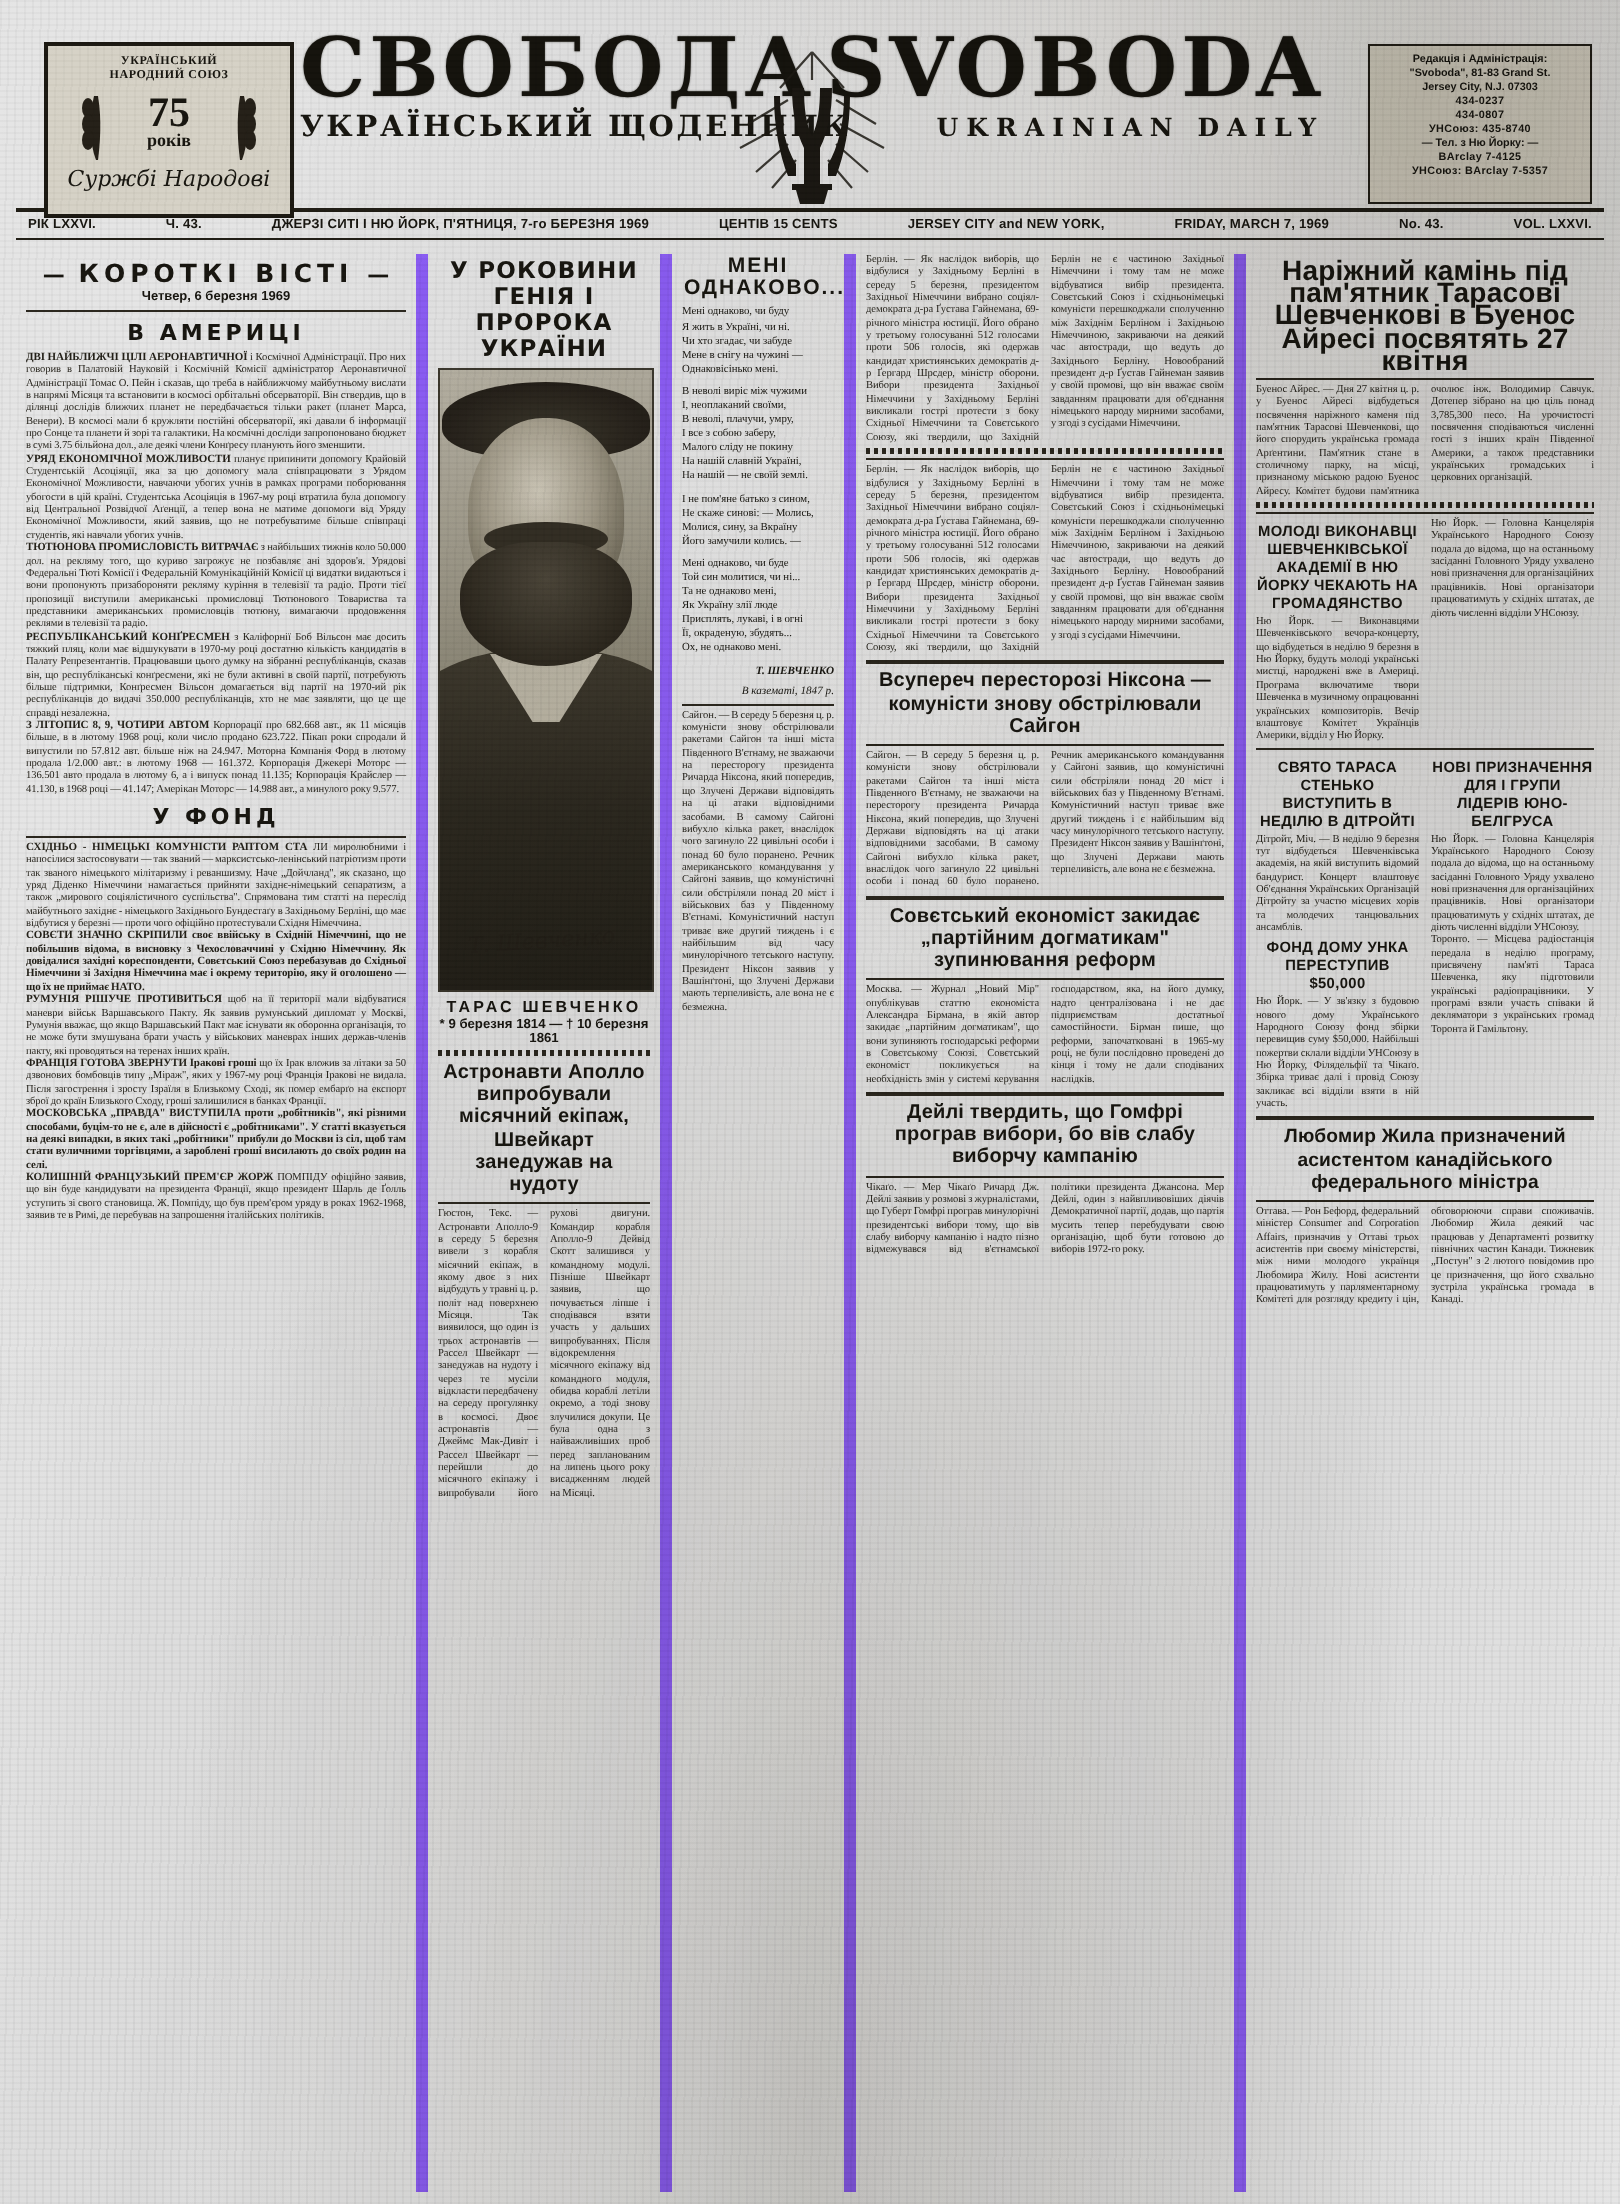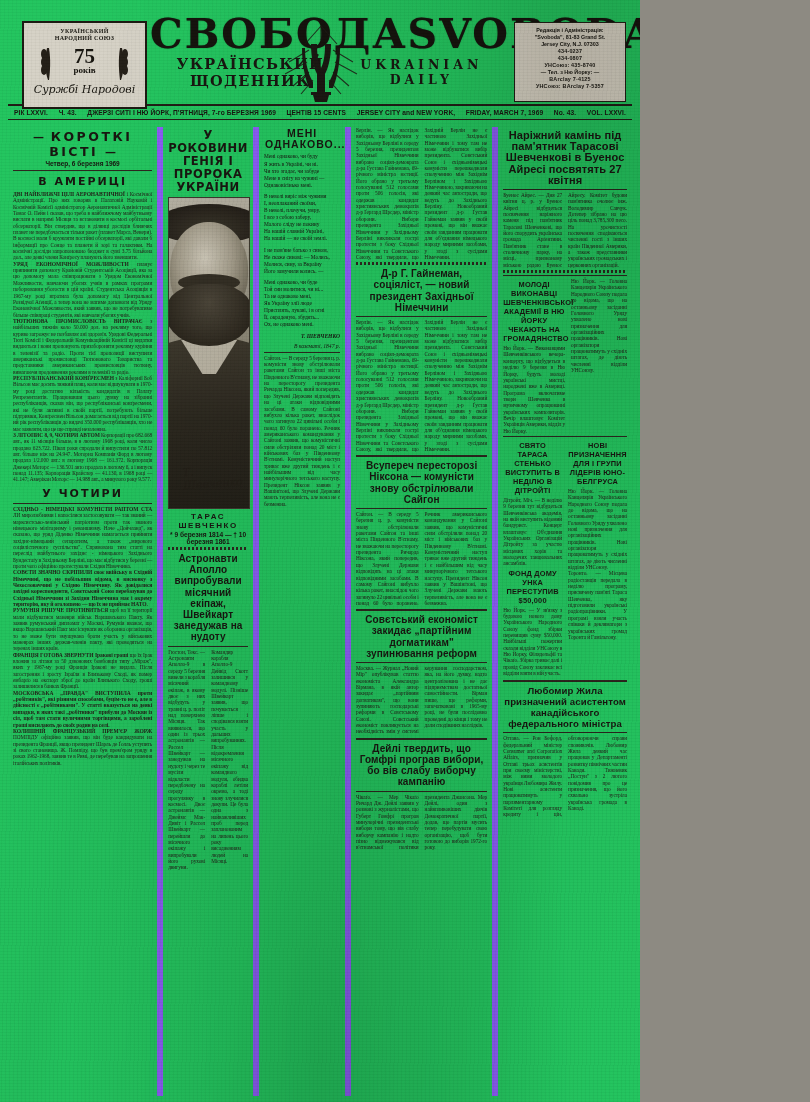--- a/index.html
+++ b/index.html
@@ -1,19 +1,19 @@
 <!DOCTYPE html>
 <html><head>
 <meta charset="utf-8">
 <style>
   html,body{margin:0;padding:0;background:#8d8a82;}
   body{font-family:"Liberation Serif", serif;}
   #page{
-    position:relative;width:640px;height:1102px;overflow:hidden;
-    background:#22c55e;
+    position:relative;width:810px;height:1102px;overflow:hidden;
+    background:#e5e5e5;
     color:#17150f;
   }
   
   #grain{
     position:absolute;inset:0;pointer-events:none;z-index:50;
     background:
       radial-gradient(ellipse at 12% 6%, rgba(255,255,255,.30), rgba(255,255,255,0) 45%),
       radial-gradient(ellipse at 88% 4%, rgba(120,112,96,.30), rgba(0,0,0,0) 40%),
       radial-gradient(ellipse at 50% 96%, rgba(90,84,70,.28), rgba(0,0,0,0) 55%),
       linear-gradient(103deg, rgba(255,255,255,.10) 0 12%, rgba(0,0,0,.05) 30%, rgba(255,255,255,.08) 52%, rgba(0,0,0,.06) 78%, rgba(255,255,255,.05) 100%),
@@ -291,21 +291,21 @@
         <div class="dateline-small">Четвер, 6 березня 1969</div>
         <div class="hr-w"></div>
         <div class="hd-sub">В АМЕРИЦІ</div>
 
         <div class="txt"><b>ДВІ НАЙБЛИЖЧІ ЦІЛІ АЕРОНАВТИЧНОЇ</b> <span>і Космічної Адміністрації. Про них говорив в Палатовій Науковій і Космічній Комісії адміністратор Аеронавтичної Адміністрації Томас О. Пейн і сказав, що треба в найближчому майбутньому вислати в напрямі Місяця та встановити в космосі орбітальні обсерваторії. Він ствердив, що в ділянці дослідів ближчих планет не передбачається тільки ракет (планет Марса, Венери). В космосі мали б кружляти постійні обсерваторії, які давали б інформації про Сонце та планети й зорі та галактики. На космічні досліди запропоновано бюджет в сумі 3.75 більйона дол., але деякі члени Конґресу планують його зменшити.</span></div>
         <div class="txt"><b>УРЯД ЕКОНОМІЧНОЇ МОЖЛИВОСТИ</b> <span>планує припинити допомогу Крайовій Студентській Асоціяції, яка за цю допомогу мала співпрацювати з Урядом Економічної Можливости, навчаючи убогих учнів в рамках програми поборювання убогости в цій країні. Студентська Асоціяція в 1967-му році втратила була допомогу від Центральної Розвідчої Аґенції, а тепер вона не матиме допомоги від Уряду Економічної Можливости, який заявив, що не потребуватиме більше співпраці студентів, які навчали убогих учнів.</span></div>
         <div class="txt"><b>ТЮТЮНОВА ПРОМИСЛОВІСТЬ ВИТРАЧАЄ</b> <span>з найбільших тижнів коло 50.000 дол. на рекляму того, що куриво загрожує не позбавляє ані здоров'я. Урядові Федеральні Тюті Комісії і Федеральній Комунікаційній Комісії ці видатки видаються і вони пропонують призабороняти рекляму куріння в телевізії та радіо. Проти тієї пропозиції виступили американські промисловці Тютюнового Товариства та представники американських промисловців тютюну, вимагаючи продовження реклями в телевізії та радіо.</span></div>
         <div class="txt"><b>РЕСПУБЛІКАНСЬКИЙ КОНҐРЕСМЕН</b> <span>з Каліфорнії Боб Вільсон має досить тяжкий пляц, коли має відшукувати в 1970-му році достатню кількість кандидатів в Палату Репрезентантів. Працювавши цього думку на зібранні республіканців, сказав він, що республіканські конґресмени, які не були активні в своїй партії, потребують більше підтримки, Конґресмен Вільсон домагається від партії на 1970-ий рік республіканців до видачі 350.000 республіканців, хто не має заявляти, що це ще справді незалежна.</span></div>
         <div class="txt"><b>З ЛІТОПИС 8, 9, ЧОТИРИ АВТОМ</b> <span>Корпорації про 682.668 авт., як 11 місяців більше, в в лютому 1968 році, коли число продано 623.722. Пікап роки спродали й випустили по 57.812 авт. більше ніж на 24.947. Моторна Компанія Форд в лютому продала 1/2.000 авт.: в лютому 1968 — 161.372. Корпорація Джекері Моторс — 136.501 авто продала в лютому 6, а і випуск понад 11.135; Корпорація Крайслер — 41.130, в 1968 році — 41.147; Амерікан Моторс — 14.988 авт., а минулого року 9.577.</span></div>
 
-        <div class="hd-sub">У ЧОТИРИ</div>
+        <div class="hd-sub">У ФОНД</div>
         <div class="hr-w"></div>
 
         <div class="txt"><b>СХІДНЬО - НІМЕЦЬКІ КОМУНІСТИ РАПТОМ СТА</b> <span>ЛИ миролюбними і напосілися застосовувати — так званий — марксистсько-ленінський патріотизм проти так званого німецького мілітаризму і реваншизму. Наче „Дойчланд", як сказано, що уряд Діденко Німеччини намагається прийняти західнє-німецький сепаратизм, а також „мирового соціялістичного суспільства". Спрямована тим статті на переслід майбутнього західнє - німецького Західнього Бундестаґу в Західньому Берліні, що має відбутися у березні — проти чого офіційно протестували Східня Німеччина.</span></div>
         <div class="txt"><b>СОВЄТИ ЗНАЧНО СКРІПИЛИ своє ввійську в Східній Німеччині, що не побільшив відома, в висновку з Чехословаччині у Східню Німеччину. Як довідалися західні кореспонденти, Совєтський Союз перебазував до Східньої Німеччини зі Західня Німеччина має і окрему територію, яку й оголошено — що їх не приймає НАТО.</b></div>
         <div class="txt"><b>РУМУНІЯ РІШУЧЕ ПРОТИВИТЬСЯ</b> <span>щоб на її території мали відбуватися маневри військ Варшавського Пакту. Як заявив румунський дипломат у Москві, Румунія вважає, що якщо Варшавський Пакт має існувати як оборонна організація, то не може бути змушувана брати участь у військових маневрах інших держав-членів пакту, які проводяться на теренах інших країн.</span></div>
         <div class="txt"><b>ФРАНЦІЯ ГОТОВА ЗВЕРНУТИ Іракові гроші</b> <span>що їх Ірак вложив за літаки за 50 дзвонових бомбовців типу „Міраж", яких у 1967-му році Франція Іракові не видала. Після загострення і зросту Ізраїля в Близькому Сході, як помер ембарґо на експорт зброї до країн Близького Сходу, гроші залишилися в банках Франції.</span></div>
         <div class="txt"><b>МОСКОВСЬКА „ПРАВДА" ВИСТУПИЛА проти „робітників", які різними способами, буцім-то не є, але в дійсності є „робітниками". У статті вказується на деякі випадки, в яких такі „робітники" прибули до Москви із сіл, щоб там стати вуличними торгівцями, а зароблені гроші висилають до своїх родин на селі.</b> <span></span></div>
         <div class="txt"><b>КОЛИШНІЙ ФРАНЦУЗЬКИЙ ПРЕМ'ЄР ЖОРЖ</b> <span>ПОМПІДУ офіційно заявив, що він буде кандидувати на президента Франції, якщо президент Шарль де Ґолль уступить зі свого становища. Ж. Помпіду, що був прем'єром уряду в роках 1962-1968, заявив те в Римі, де перебував на запрошення італійських політиків.</span></div>
       </div>
 
@@ -364,42 +364,41 @@
           <div class="sign" style="font-weight:normal;">В казематі, 1847 р.</div>
         </div>
         <div class="hr-w"></div>
         <div class="txt">Сайгон. — В середу 5 березня ц. р. комуністи знову обстрілювали ракетами Сайгон та інші міста Південного В'єтнаму, не зважаючи на пересторогу президента Ричарда Ніксона, який попередив, що Злучені Держави відповідять на ці атаки відповідними засобами. В самому Сайгоні вибухло кілька ракет, внаслідок чого загинуло 22 цивільні особи і понад 60 було поранено. Речник американського командування у Сайгоні заявив, що комуністичні сили обстріляли понад 20 міст і військових баз у Південному В'єтнамі. Комуністичний наступ триває вже другий тиждень і є найбільшим від часу минулорічного тетського наступу. Президент Ніксон заявив у Вашінґтоні, що Злучені Держави мають терпеливість, але вона не є безмежна.</div>
       </div>
 
       <div class="col c4">
         <div class="txt two-up">Берлін. — Як наслідок виборів, що відбулися у Західньому Берліні в середу 5 березня, президентом Західньої Німеччини вибрано соціял-демократа д-ра Ґустава Гайнемана, 69-річного міністра юстиції. Його обрано у третьому голосуванні 512 голосами проти 506 голосів, які одержав кандидат християнських демократів д-р Ґергард Шрсдер, міністр оборони. Вибори президента Західньої Німеччини у Західньому Берліні викликали гострі протести з боку Східньої Німеччини та Совєтського Союзу, які твердили, що Західній Берлін не є частиною Західньої Німеччини і тому там не може відбуватися вибір президента. Совєтський Союз і східньонімецькі комуністи перешкоджали сполученню між Західнім Берліном і Західньою Німеччиною, закриваючи на деякий час автостради, що ведуть до Західнього Берліну. Новообраний президент д-р Ґустав Гайнеман заявив у своїй промові, що він вважає своїм завданням працювати для об'єднання німецького народу мирними засобами, у згоді з сусідами Німеччини.</div>
 
         <div class="hr-wave"></div>
-        <div class="hd-main" style="font-size:10px;">Д-р Г. Гайнеман, соціяліст, — новий президент Західньої Німеччини</div>
         <div class="hr-w"></div>
         <div class="txt two-up">Берлін. — Як наслідок виборів, що відбулися у Західньому Берліні в середу 5 березня, президентом Західньої Німеччини вибрано соціял-демократа д-ра Ґустава Гайнемана, 69-річного міністра юстиції. Його обрано у третьому голосуванні 512 голосами проти 506 голосів, які одержав кандидат християнських демократів д-р Ґергард Шрсдер, міністр оборони. Вибори президента Західньої Німеччини у Західньому Берліні викликали гострі протести з боку Східньої Німеччини та Совєтського Союзу, які твердили, що Західній Берлін не є частиною Західньої Німеччини і тому там не може відбуватися вибір президента. Совєтський Союз і східньонімецькі комуністи перешкоджали сполученню між Західнім Берліном і Західньою Німеччиною, закриваючи на деякий час автостради, що ведуть до Західнього Берліну. Новообраний президент д-р Ґустав Гайнеман заявив у своїй промові, що він вважає своїм завданням працювати для об'єднання німецького народу мирними засобами, у згоді з сусідами Німеччини.</div>
 
         <div class="hr-w2"></div>
         <div class="hd-main" style="font-size:10px;">Всупереч пересторозі Ніксона — комуністи знову обстрілювали Сайгон</div>
         <div class="hr-w"></div>
         <div class="txt two-up">Сайгон. — В середу 5 березня ц. р. комуністи знову обстрілювали ракетами Сайгон та інші міста Південного В'єтнаму, не зважаючи на пересторогу президента Ричарда Ніксона, який попередив, що Злучені Держави відповідять на ці атаки відповідними засобами. В самому Сайгоні вибухло кілька ракет, внаслідок чого загинуло 22 цивільні особи і понад 60 було поранено. Речник американського командування у Сайгоні заявив, що комуністичні сили обстріляли понад 20 міст і військових баз у Південному В'єтнамі. Комуністичний наступ триває вже другий тиждень і є найбільшим від часу минулорічного тетського наступу. Президент Ніксон заявив у Вашінґтоні, що Злучені Держави мають терпеливість, але вона не є безмежна.</div>
 
         <div class="hr-w2"></div>
         <div class="hd-main" style="font-size:10px;">Совєтський економіст закидає „партійним догматикам" зупинювання реформ</div>
         <div class="hr-w"></div>
         <div class="txt two-up">Москва. — Журнал „Новий Мір" опублікував статтю економіста Александра Бірмана, в якій автор закидає „партійним догматикам", що вони зупиняють господарські реформи в Совєтському Союзі. Совєтський економіст покликується на необхідність змін у системі керування господарством, яка, на його думку, надто централізована і не дає підприємствам достатньої самостійности. Бірман пише, що реформи, започатковані в 1965-му році, не були послідовно проведені до кінця і тому не дали сподіваних наслідків.</div>
 
         <div class="hr-w2"></div>
         <div class="hd-main" style="font-size:10px;">Дейлі твердить, що Гомфрі програв вибори, бо вів слабу виборчу кампанію</div>
         <div class="hr-w"></div>
         <div class="txt two-up">Чікаґо. — Мер Чікаґо Ричард Дж. Дейлі заявив у розмові з журналістами, що Губерт Гомфрі програв минулорічні президентські вибори тому, що вів слабу виборчу кампанію і надто пізно відмежувався від в'єтнамської політики президента Джансона. Мер Дейлі, один з найвпливовіших діячів Демократичної партії, додав, що партія мусить тепер перебудувати свою організацію, щоб бути готовою до виборів 1972-го року.</div>
       </div>
 
       <div class="col c5">
-        <div class="hd-main" style="font-size:11px;">Наріжний камінь під пам'ятник Тарасові Шевченкові в Буенос Айресі посвятять 27 квітня</div>
+        <div class="hd-main" style="font-size:14px;">Наріжний камінь під пам'ятник Тарасові Шевченкові в Буенос Айресі посвятять 27 квітня</div>
         <div class="hr-w"></div>
         <div class="txt two-up">Буенос Айрес. — Дня 27 квітня ц. р. у Буенос Айресі відбудеться посвячення наріжного каменя під пам'ятник Тарасові Шевченкові, що його спорудить українська громада Арґентини. Пам'ятник стане в столичному парку, на місці, признаному міською радою Буенос Айресу. Комітет будови пам'ятника очолює інж. Володимир Савчук. Дотепер зібрано на цю ціль понад 3,785,300 песо. На урочистості посвячення сподіваються численні гості з інших країн Південної Америки, а також представники українських громадських і церковних організацій.</div>
 
         <div class="hr-wave"></div>
         <div class="hr-w"></div>
 
         <div style="display:flex;gap:6px;">
           <div style="width:50%">
             <div class="hd-caps">МОЛОДІ ВИКОНАВЦІ ШЕВЧЕНКІВСЬКОЇ АКАДЕМІЇ В НЮ ЙОРКУ ЧЕКАЮТЬ НА ГРОМАДЯНСТВО</div>
             <div class="txt">Ню Йорк. — Виконавцями Шевченківського вечора-концерту, що відбудеться в неділю 9 березня в Ню Йорку, будуть молоді українські мистці, народжені вже в Америці. Програма включатиме твори Шевченка в музичному опрацюванні українських композиторів. Вечір влаштовує Комітет Українців Америки, відділ у Ню Йорку.</div>

